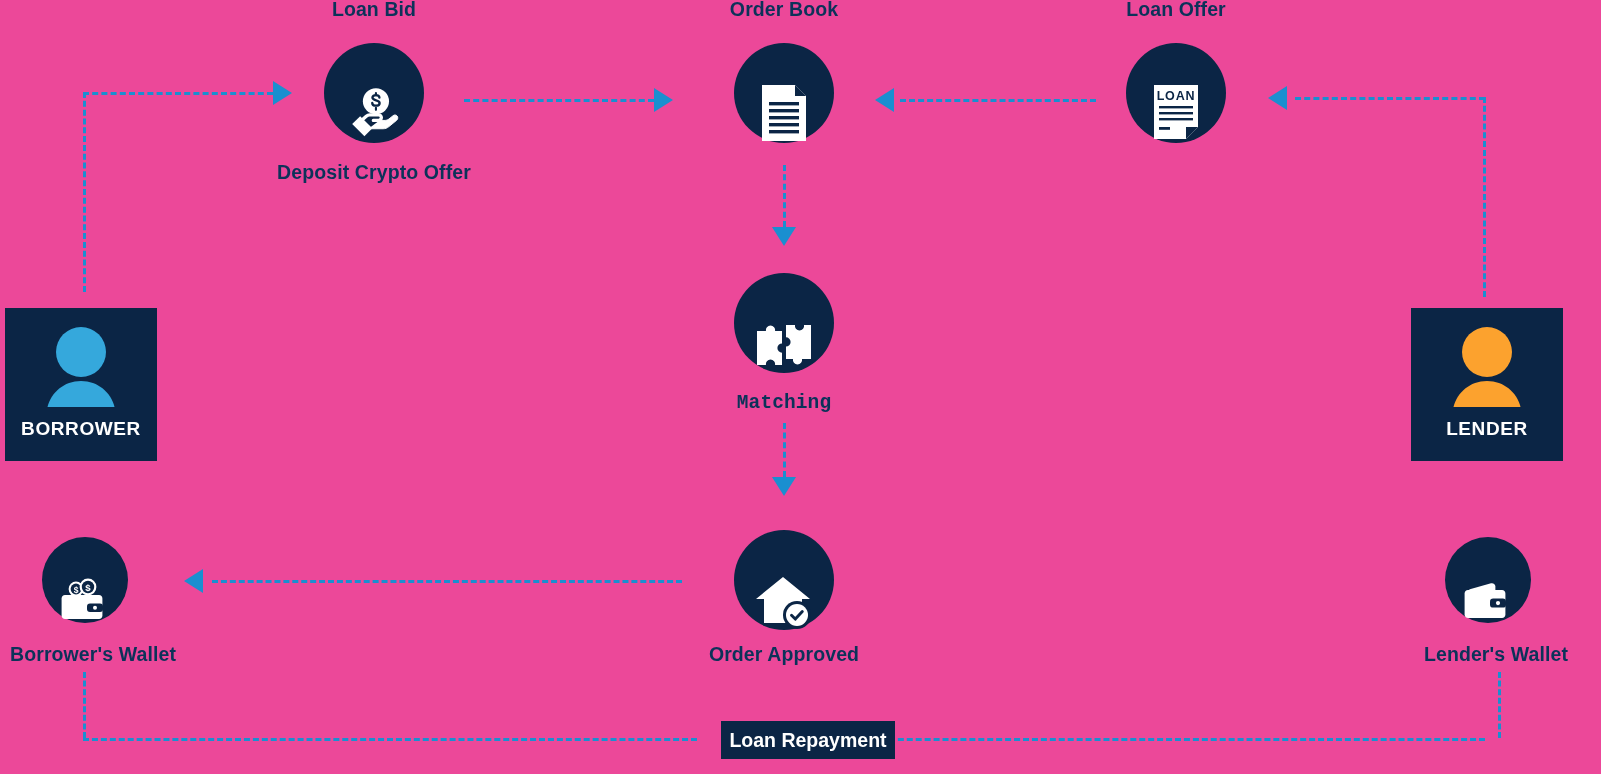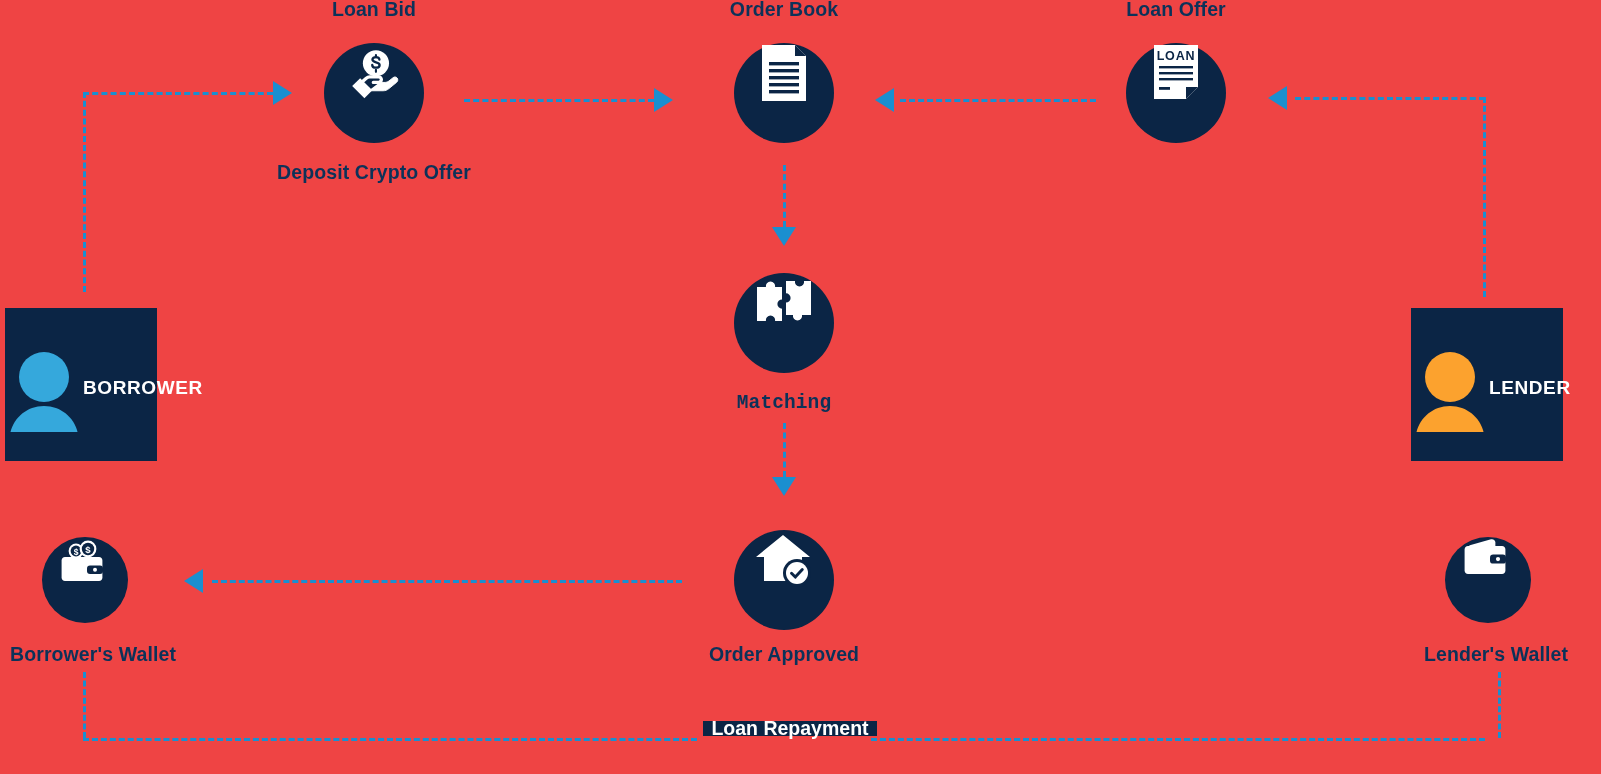--- a/index.html
+++ b/index.html
@@ -4,41 +4,41 @@
 <style>
   html,body{margin:0;padding:0;background:#000;}
   body{
     font-family:"Liberation Sans", sans-serif;
     -webkit-font-smoothing:antialiased;
   }
   #stage{
     position:relative;
     width:1601px;
     height:774px;
-    background:#ef4444;
+    background:#ec4899;
     overflow:hidden;
   }
 
   
   .node-circle{
     position:absolute;
     border-radius:50%;
     background:#0B2545;
     display:flex;
-    align-items:flex-start;
+    align-items:flex-end;
     justify-content:center;
   }
   .node-circle svg{display:block;}
 
   
   .actor-box{
     position:absolute;
     background:#0B2545;
     display:flex;
-    flex-direction:row;
+    flex-direction:column;
     align-items:center;
     justify-content:flex-start;
     box-sizing:border-box;
   }
   .actor-box .actor-icon{margin-top:18px;}
   .actor-label{
     color:#FFFFFF;
     font-size:19px;
     font-weight:bold;
     letter-spacing:0.6px;
@@ -250,15 +250,15 @@
   <div class="actor-box" style="left:1411px; top:308px; width:152px; height:153px;">
     <span class="actor-icon">
       <svg width="78" height="82" viewBox="0 0 78 82">
         <circle cx="39" cy="26" r="25" fill="#FCA22E"></circle>
         <path d="M39 55c-17 0-30 11.5-33.5 26h67C69 66.5 56 55 39 55z" fill="#FCA22E"></path>
       </svg>
     </span>
     <span class="actor-label">LENDER</span>
   </div>
 
-  <div class="pill" style="left:703px; top:721px; width:174px; height:15px;">Loan Repayment</div>
+  <div class="pill" style="left:721px; top:721px; width:174px; height:38px;">Loan Repayment</div>
 
 </div>
 
 </body></html>

